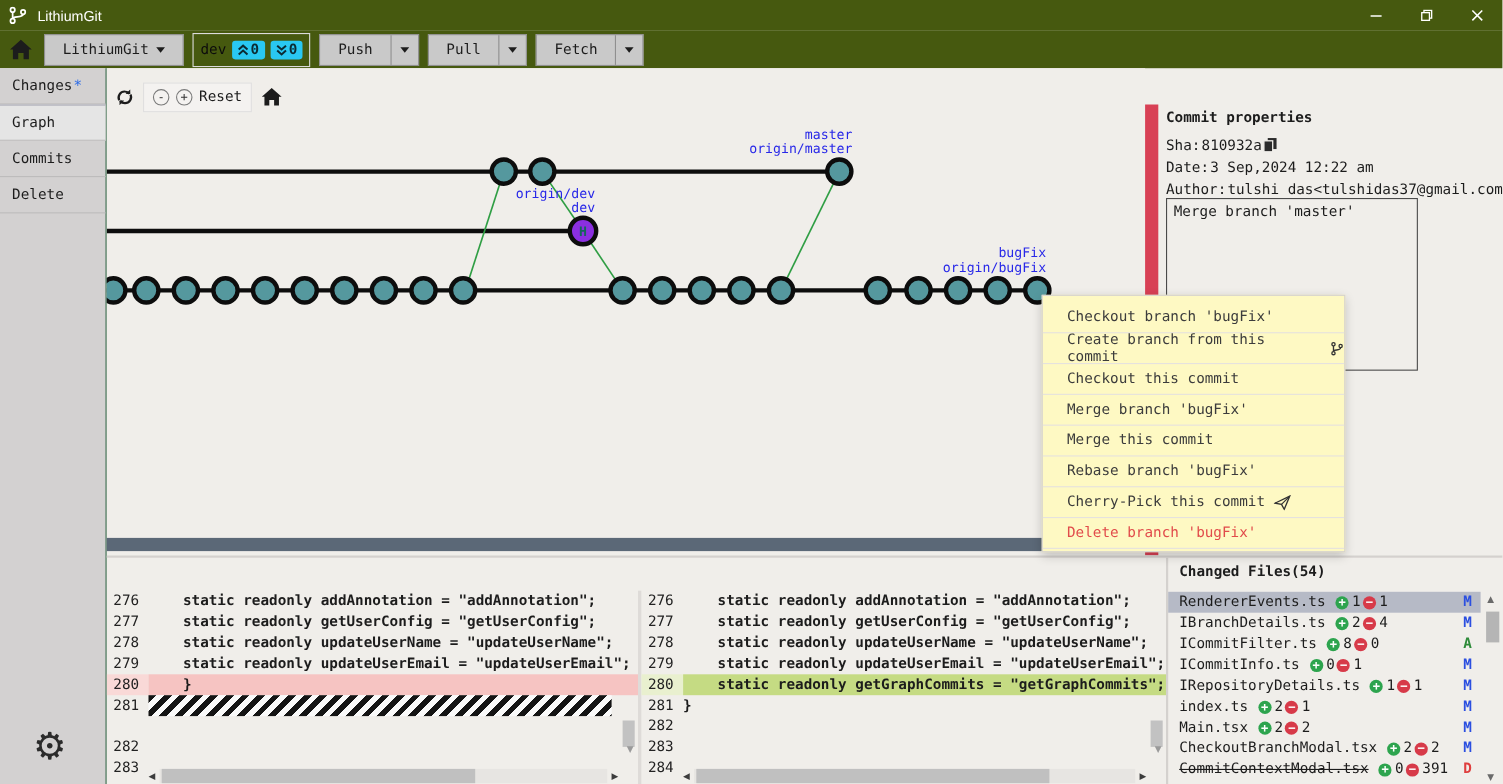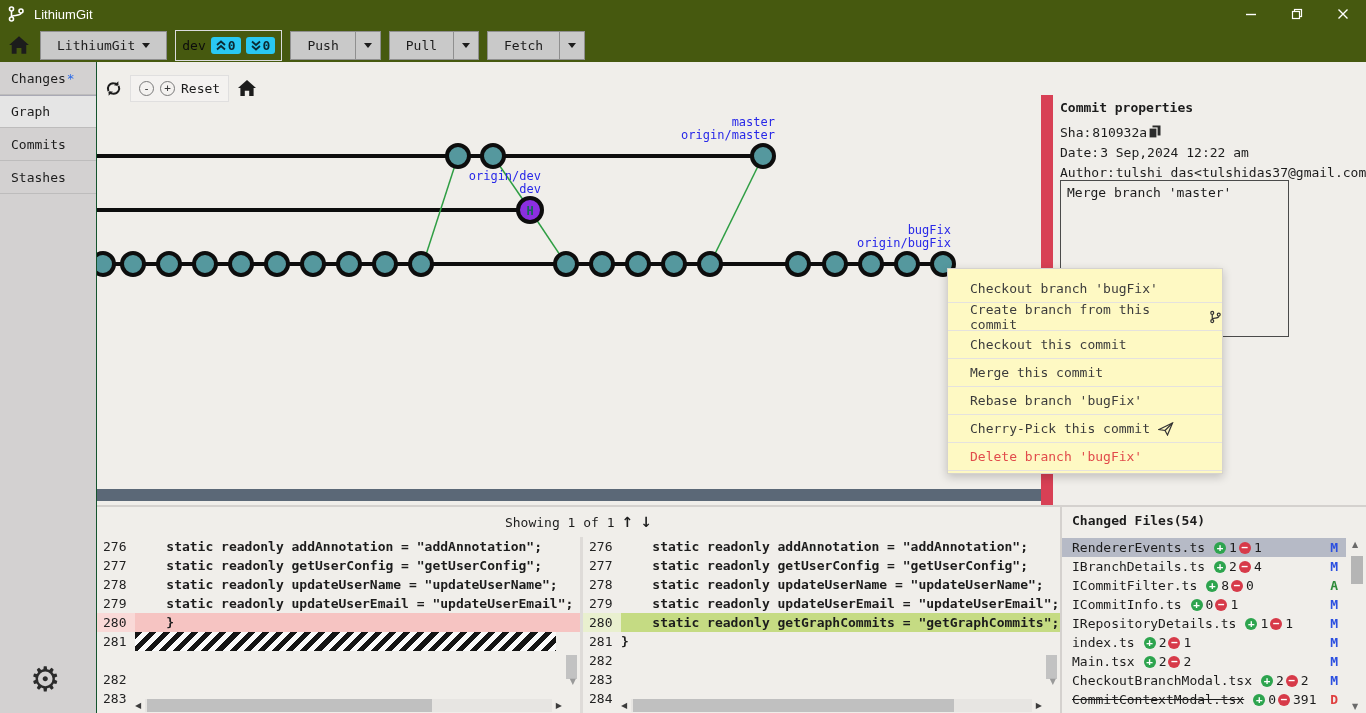--- a/index.html
+++ b/index.html
@@ -192,21 +192,21 @@
     <span>Changes</span>
       <span class="side-star">*</span>
   </div>
   <div class="side-item active">
     <span>Graph</span>
   </div>
   <div class="side-item">
     <span>Commits</span>
   </div>
   <div class="side-item">
-    <span>Stashes</span>
+    <span>Delete</span>
   </div>
   <div id="gear">⚙</div>
 </div>
 
 <div id="graph-section" class="abs">
   <svg id="graph-svg" width="944" height="443">
       <line x1="0" y1="94" x2="666" y2="94" stroke="#0d0d0d" stroke-width="4"></line>
       <line x1="0" y1="148" x2="433" y2="148" stroke="#0d0d0d" stroke-width="4"></line>
       <line x1="0" y1="202" x2="846" y2="202" stroke="#0d0d0d" stroke-width="4"></line>
       <line x1="361" y1="94" x2="326" y2="202" stroke="#2f9e44" stroke-width="1.5"></line>
@@ -294,25 +294,20 @@
     </div>
     <div class="cp-line">
       <span>Author:</span>
       <span>tulshi das&lt;tulshidas37@gmail.com&gt;</span>
     </div>
   </div>
   <div id="cp-msgbox">Merge branch 'master'</div>
 </div>
 
 <div id="bottom-section" class="abs">
-  <div id="pager-bar">
-    <span>Showing 1 of 1</span>
-    <span class="pager-arrow">↑</span>
-    <span class="pager-arrow">↓</span>
-  </div>
 
   <div id="diff-left" class="diff-pane">
     <div class="rows">
         <div class="drow "><span class="num">276</span><span class="codeline">    static readonly addAnnotation = "addAnnotation";</span></div>
         <div class="drow "><span class="num">277</span><span class="codeline">    static readonly getUserConfig = "getUserConfig";</span></div>
         <div class="drow "><span class="num">278</span><span class="codeline">    static readonly updateUserName = "updateUserName";</span></div>
         <div class="drow "><span class="num">279</span><span class="codeline">    static readonly updateUserEmail = "updateUserEmail";</span></div>
         <div class="drow removed"><span class="num">280</span><span class="codeline">    }</span></div>
         <div class="drow hatch"><span class="num">281</span><span class="codeline hatchline"></span></div>
         <div class="drow "><span class="num"></span><span class="codeline"></span></div>
@@ -451,20 +446,23 @@
             <circle cx="12" cy="5" r="1.8"></circle>
             <path d="M4 5v6 M12 7c0 3.5-8 1.5-8 4"></path>
           </g>
         </svg>
       </span>
     </div>
     <div class="menu-item">
       <span>Checkout this commit</span>
     </div>
     <div class="menu-item">
+      <span>Merge branch 'bugFix'</span>
+    </div>
+    <div class="menu-item">
       <span>Merge this commit</span>
     </div>
     <div class="menu-item">
       <span>Rebase branch 'bugFix'</span>
     </div>
     <div class="menu-item">
       <span>Cherry-Pick this commit</span>
       <span class="mi-icon">
         <svg width="16" height="14" viewBox="0 0 16 14">
           <g fill="none" stroke="#333" stroke-width="1.2">

